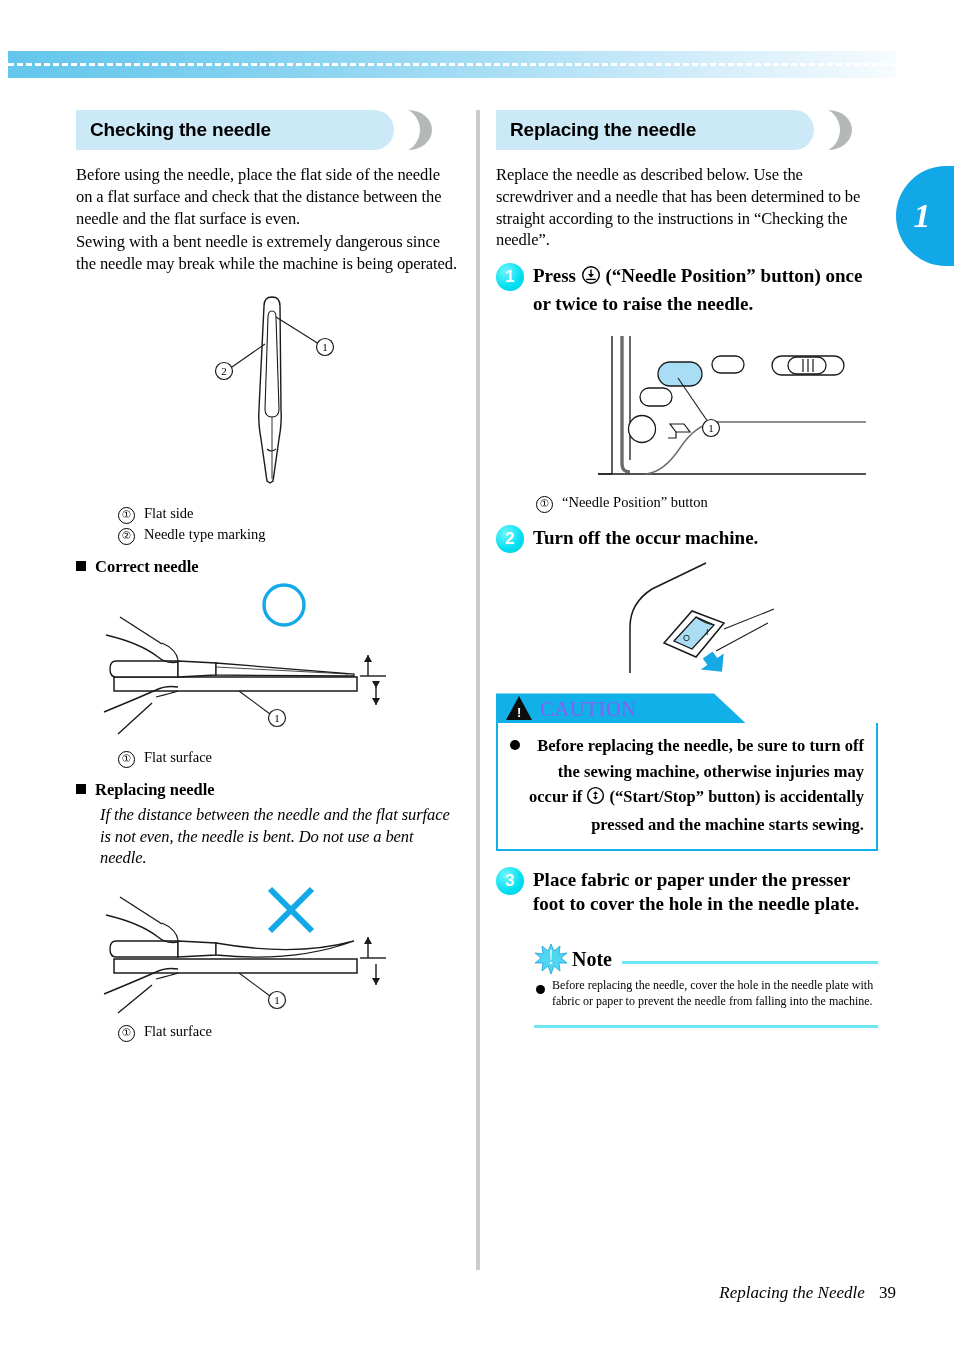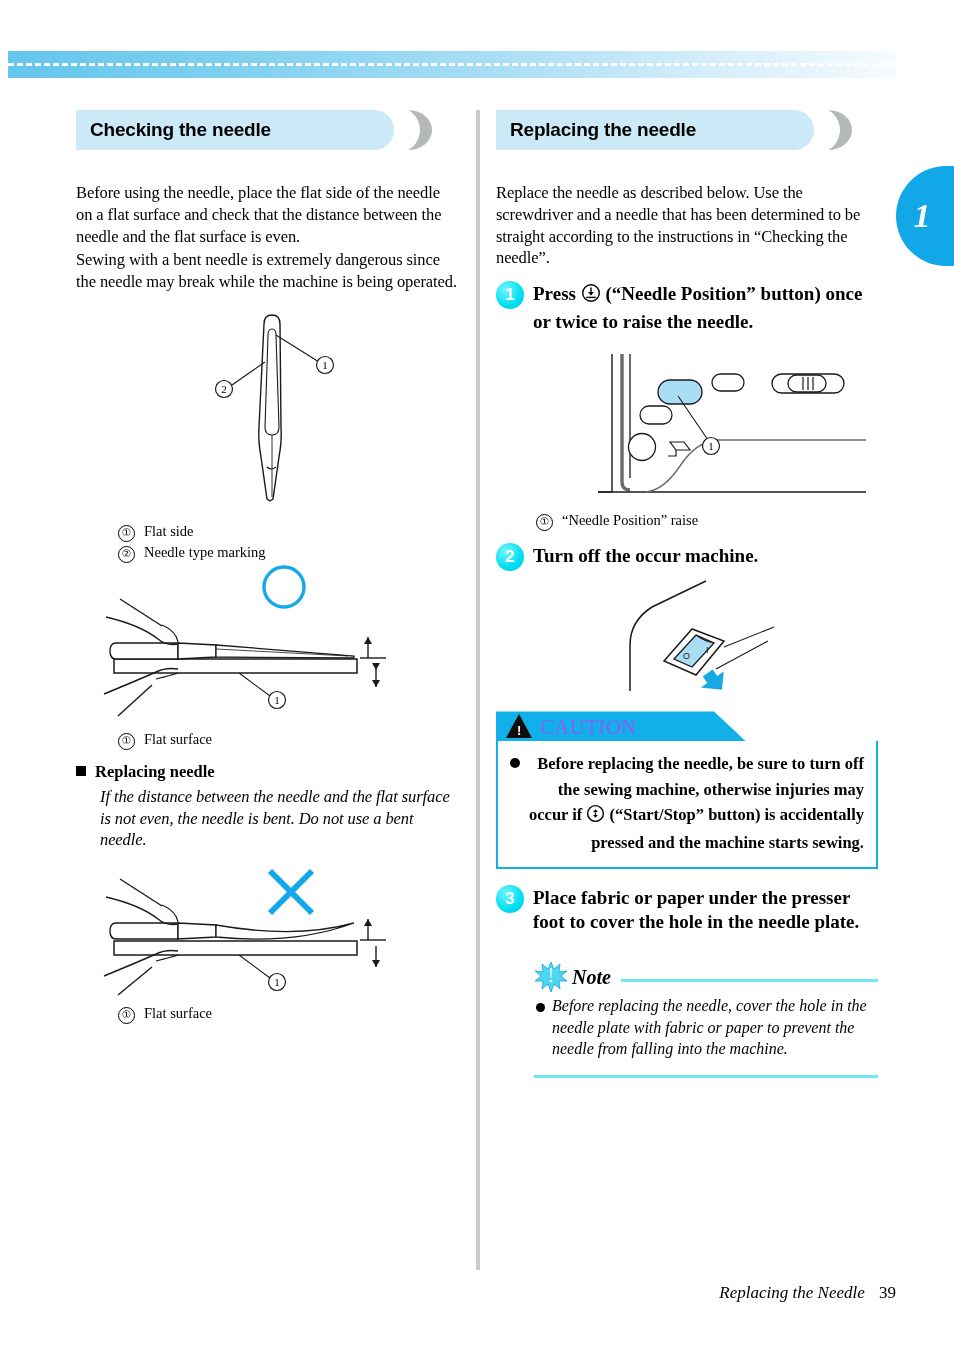--- a/index.html
+++ b/index.html
@@ -38,21 +38,21 @@
   .col{ position:absolute; top:110px; }
   .col-left{ left:76px; width:382px; }
   .col-right{ left:496px; width:382px; }
 
   .col-divider{
     position:absolute; left:476px; top:110px; width:4px; height:1160px;
     background:#c9cbcc;
   }
 
   
-  .sec-head{ position:relative; height:40px; margin-bottom:32px; }
+  .sec-head{ position:relative; height:40px; margin-bottom:14px; }
   .sec-head .bar{
     position:absolute; left:0; top:0; height:40px; width:318px;
     background:#cbe9f6; border-radius:0 40px 40px 0;
   }
   .sec-head .crescent{
     position:absolute; left:328px; top:0; width:48px; height:40px;
     overflow:hidden;
   }
   .sec-head .crescent::before{
     content:""; position:absolute; left:-20px; top:0;
@@ -148,36 +148,36 @@
     flex:0 0 auto; width:10px; height:10px; background:#000; border-radius:50%;
     margin:7px 8px 0 0;
   }
   .caution-item .ctxt{
     font-weight:bold; font-size:16.5px; line-height:1.52;
     font-family:"Liberation Serif", serif;
     text-align:right;
   }
 
   
-  .note{ margin:26px 0 0 38px; width:344px;font-style:italic; }
+  .note{ margin:26px 0 0 38px; width:344px; }
   .note-head{ position:relative; height:32px; display:flex; align-items:center; }
   .note-head .star{ position:relative; width:34px; height:32px; flex:0 0 auto; }
   .note-head .note-label{
     font-family:"Liberation Serif", serif; font-weight:bold; font-size:20px;
     margin-left:4px;
   }
   .note-head .rule{
     flex:1 1 auto; height:3px; background:#6fe8f5; margin-left:10px; margin-top:6px;
   }
   .note-body{ display:flex; align-items:flex-start; margin-top:2px; }
   .note-body .dot{
     flex:0 0 auto; width:9px; height:9px; background:#000; border-radius:50%;
     margin:8px 7px 0 2px;
   }
-  .note-body .ntxt{ font-size:16px; line-height:1.34; }
+  .note-body .ntxt{ font-size:12px; line-height:1.34; }
   .note-rule-bottom{ height:3px; background:#6fe8f5; margin-top:16px; }
 
   
   .footer{
     position:absolute; left:0; top:1283px; width:896px;
     text-align:right;
     font-family:"Liberation Serif", serif; font-style:italic; font-size:17px;
   }
   .footer .pg{ font-style:normal; margin-left:10px; }
 
@@ -231,20 +231,24 @@
     <div class="legend-row" style="margin-left:42px;">
       <span class="cnum">①</span>
       <span>Flat side</span>
     </div>
     <div class="legend-row" style="margin-left:42px;">
       <span class="cnum">②</span>
       <span>Needle type marking</span>
     </div>
   </div>
 
+  <div class="subhead">
+    <span class="sq"></span>
+    <span class="txt">Correct needle</span>
+  </div>
 
   <div class="fig">
     <svg width="382" height="160" viewBox="0 0 382 160">
 
       <circle cx="208" cy="24" r="20" fill="none" stroke="#13a9e8" stroke-width="3.4"></circle>
 
       <rect x="38" y="96" width="243" height="14" fill="#fff" stroke="#1a1a1a" stroke-width="1.5"></rect>
 
       <path d="M40 80 q-6 0 -6 8 q0 8 6 8 l62 0 l0 -16 z" fill="#fff" stroke="#1a1a1a" stroke-width="1.4"></path>
       <path d="M102 80 l38 2 l0 12 l-38 2 z" fill="#fff" stroke="#1a1a1a" stroke-width="1.4"></path>
@@ -378,21 +382,21 @@
 
       <path d="M142 52 L172 96" stroke="#1a1a1a" stroke-width="1.1" fill="none"></path>
       <circle cx="175" cy="102" r="8.5" fill="#fff" stroke="#1a1a1a" stroke-width="1.2"></circle>
       <text x="175" y="106" font-family="Liberation Serif, serif" font-size="11" text-anchor="middle" fill="#000">1</text>
     </svg>
   </div>
 
   <div class="legend">
     <div class="legend-row" style="margin-left:40px;">
       <span class="cnum">①</span>
-      <span>“Needle Position” raise</span>
+      <span>“Needle Position” button</span>
     </div>
   </div>
 
   <div class="step">
     <div class="step-num">2</div>
     <div class="step-text">Turn off the occur machine.</div>
   </div>
 
   <div class="fig" style="margin:8px 0 0 42px;">
     <svg width="320" height="118" viewBox="0 0 320 118">

